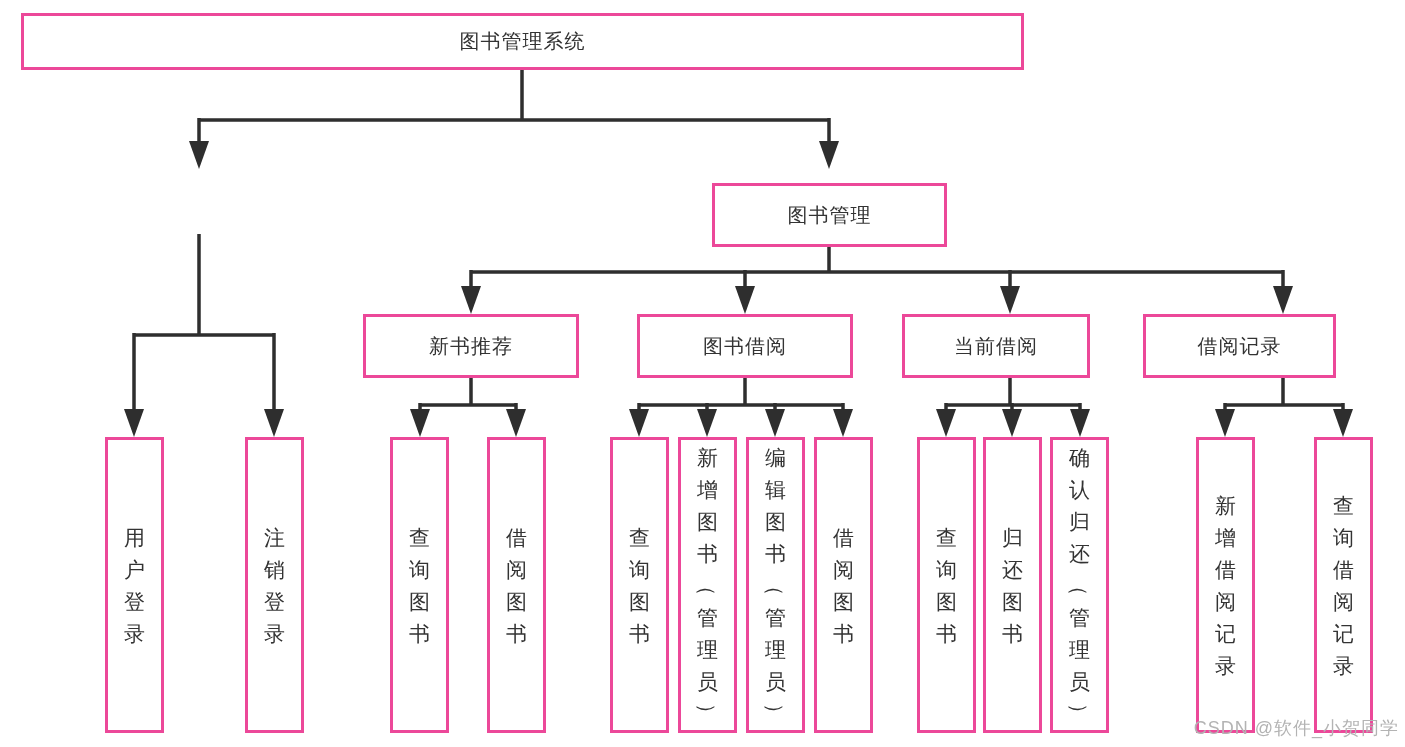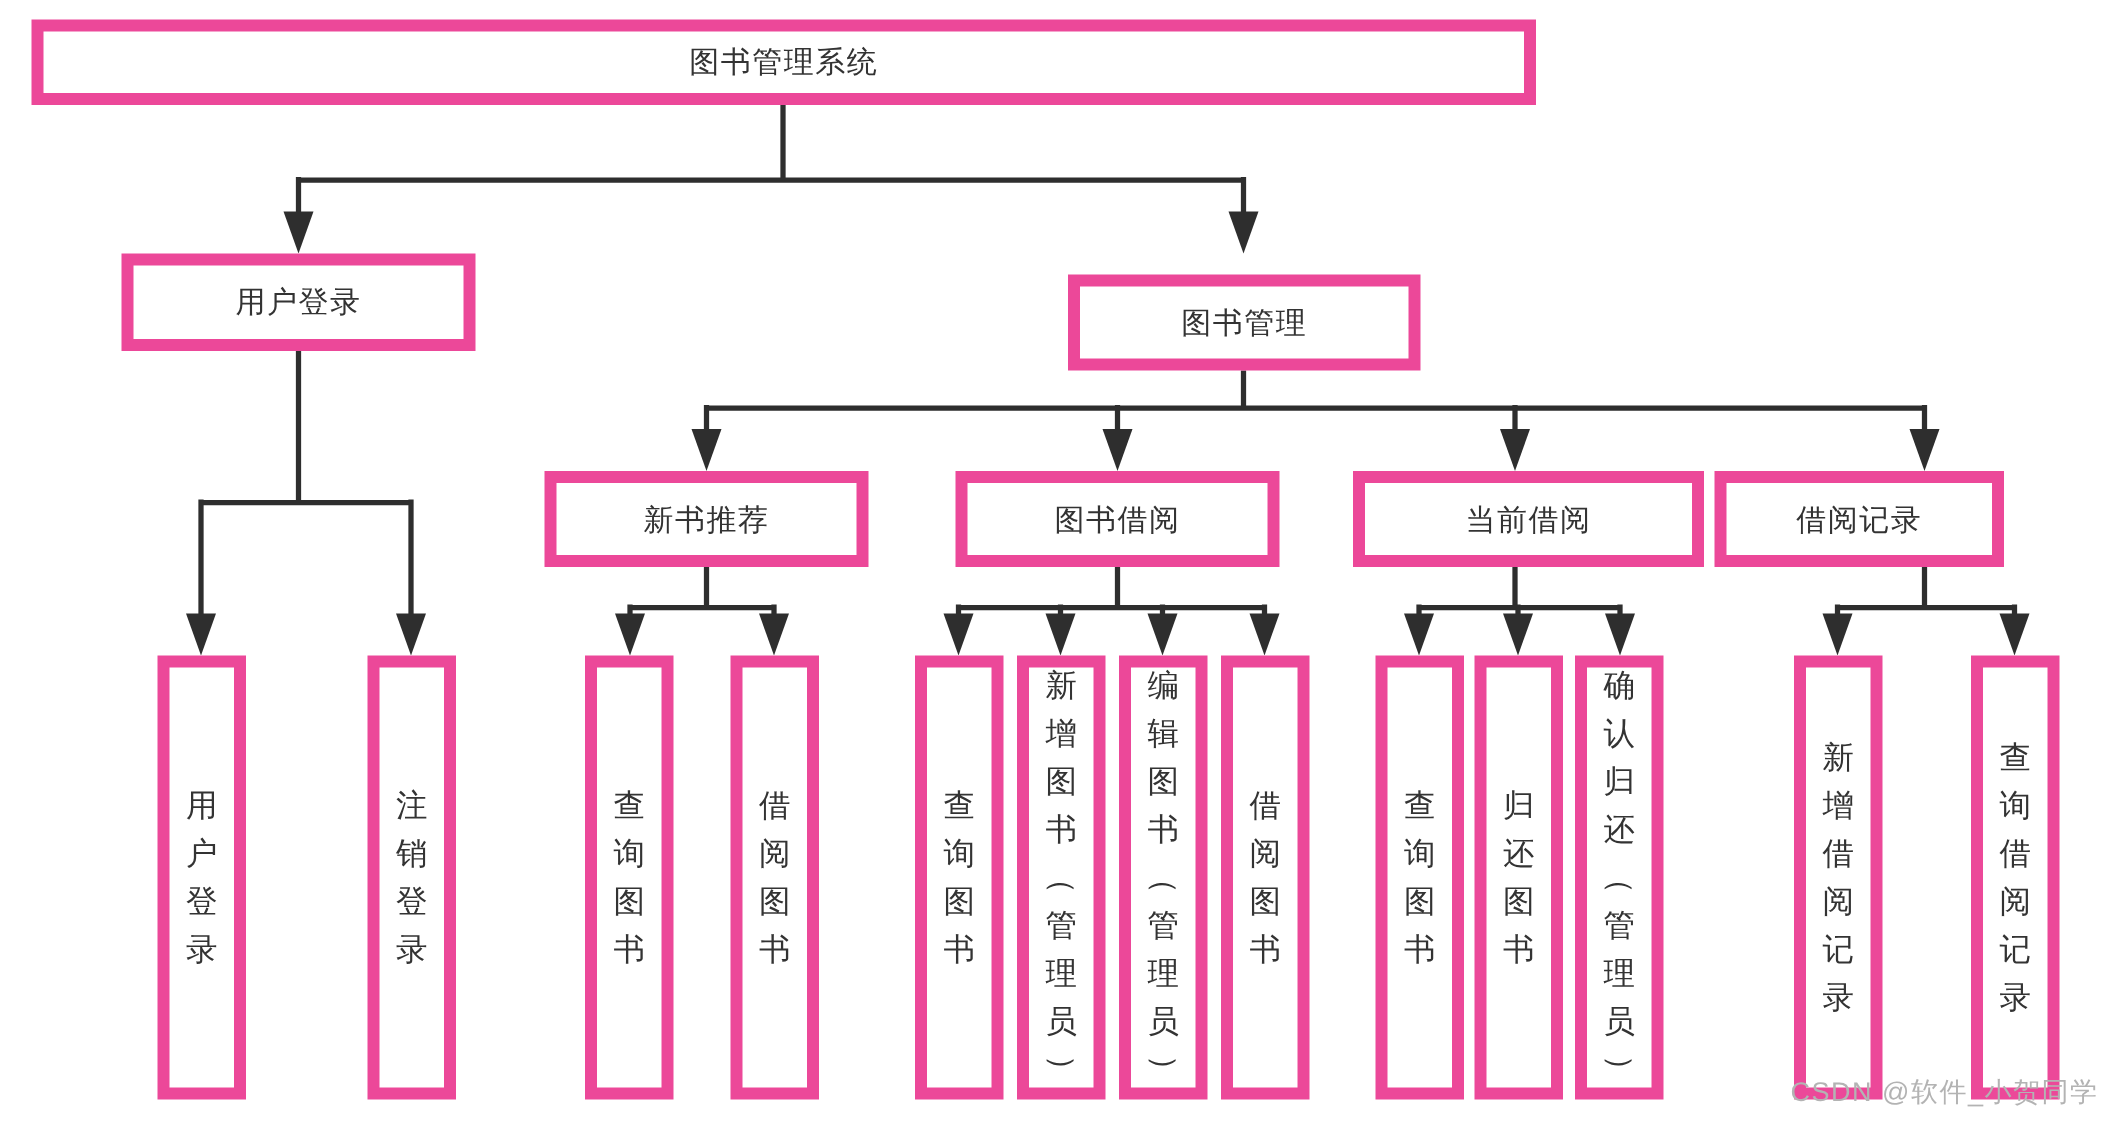--- a/index.html
+++ b/index.html
@@ -19,21 +19,21 @@
     position: absolute;
     left: 0;
     top: 0;
     width: 1405px;
     height: 747px;
     pointer-events: none;
   }
   .node {
     position: absolute;
     box-sizing: border-box;
-    border: 8px solid #ec4899;
+    border: 3px solid #ec4899;
     background: #ffffff;
     display: flex;
     align-items: center;
     justify-content: center;
     color: #333333;
   }
   .hlabel {
     font-size: 20px;
     letter-spacing: 1px;
     white-space: nowrap;
@@ -41,21 +41,21 @@
   }
   
   .n-root   { left: 21px;  top: 13px;  width: 1003px; height: 57px; }
   
   .n-login  { left: 81px;  top: 169px; width: 236px; height: 65px; }
   .n-mgmt   { left: 712px; top: 169px; width: 235px; height: 64px; margin-top: 14px; }
   
   .lvl3     { top: 314px; height: 64px; }
   .n-rec    { left: 363px;  width: 216px; justify-content: center; }
   .n-borrow { left: 637px;  width: 216px; }
-  .n-cur    { left: 902px;  width: 234px; }
+  .n-cur    { left: 902px;  width: 188px; }
   .n-hist   { left: 1143px; width: 193px; }
   
   .leaf     { top: 437px; height: 296px; width: 59px; }
   .leaf-0  { left: 105px; }
   .leaf-1  { left: 245px; }
   .leaf-2  { left: 390px; }
   .leaf-3  { left: 487px; }
   .leaf-4  { left: 610px; }
   .leaf-5  { left: 678px; }
   .leaf-6  { left: 746px; }
@@ -133,23 +133,20 @@
       <polygon points="1070,409 1090,409 1080,437"></polygon>
       <polygon points="1215,409 1235,409 1225,437"></polygon>
       <polygon points="1333,409 1353,409 1343,437"></polygon>
     </g>
   </svg>
 
   <div class="node n-root">
     <span class="hlabel">图书管理系统</span>
   </div>
 
-  <div class="node n-login">
-    <span class="hlabel">用户登录</span>
-  </div>
   <div class="node n-mgmt">
     <span class="hlabel">图书管理</span>
   </div>
 
   <div class="node lvl3 n-rec">
     <span class="hlabel">新书推荐</span>
   </div>
   <div class="node lvl3 n-borrow">
     <span class="hlabel">图书借阅</span>
   </div>

